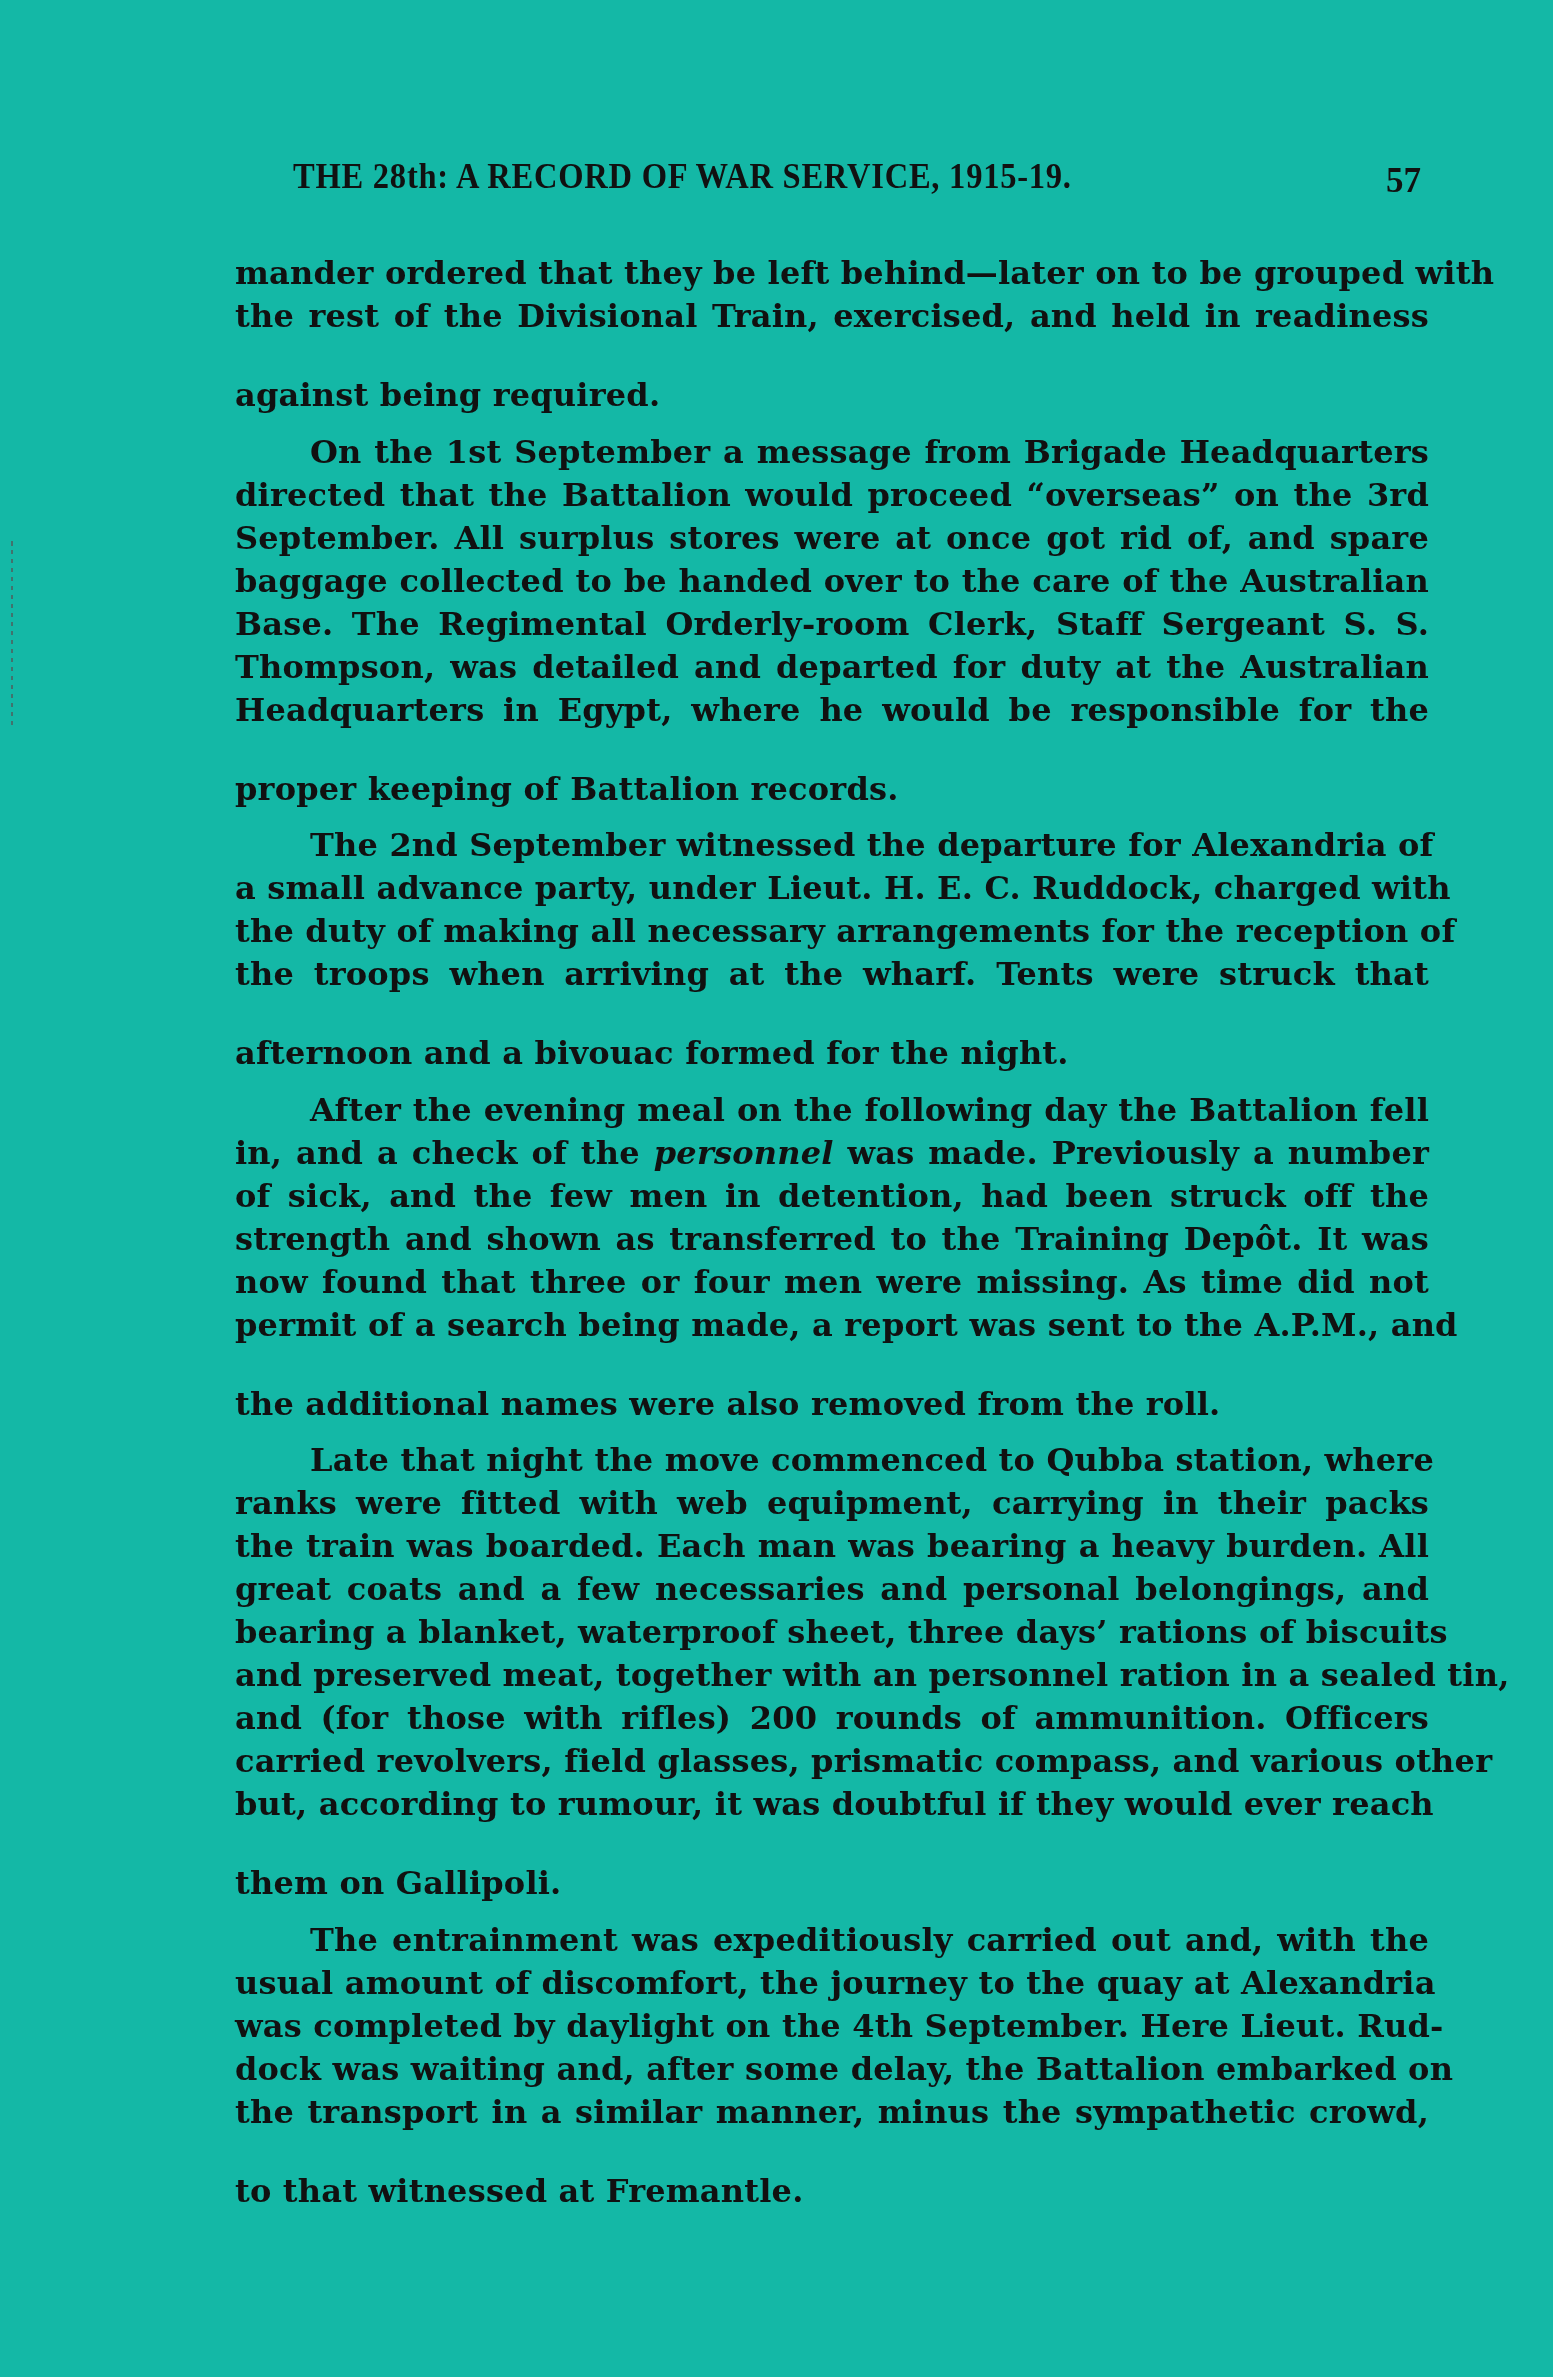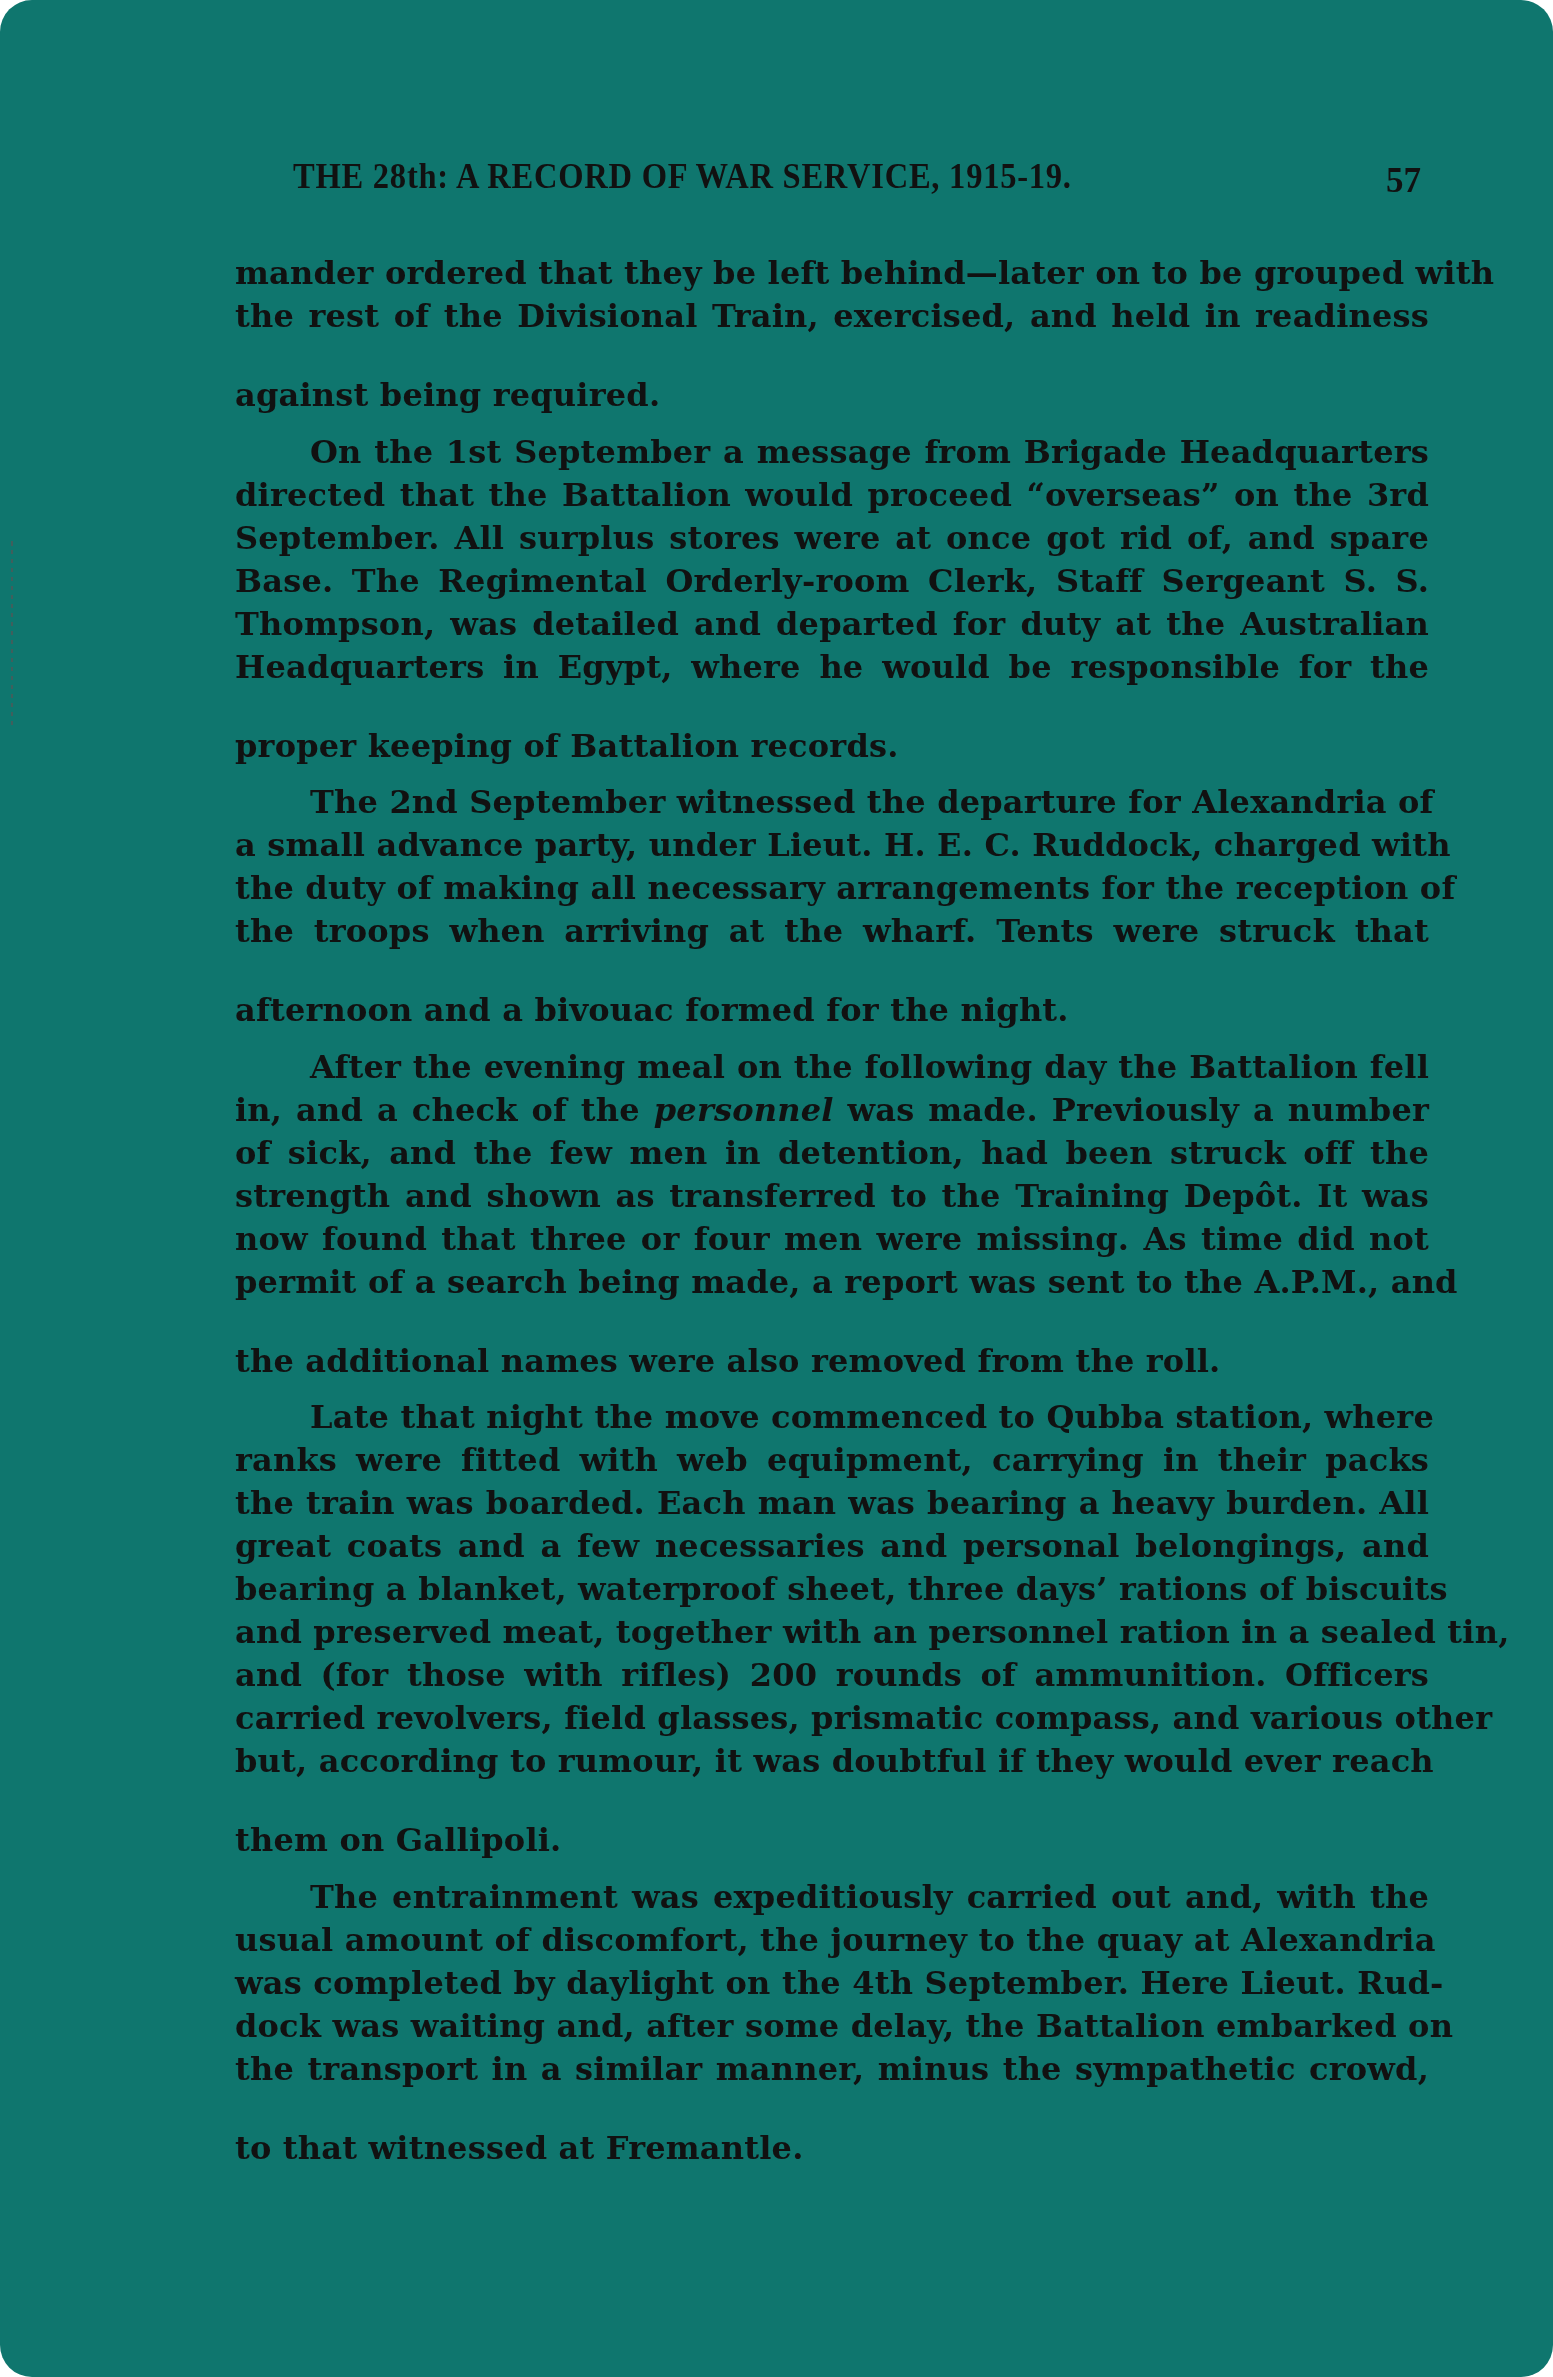--- a/index.html
+++ b/index.html
@@ -12,22 +12,21 @@
       height: 2377px;
       position: relative;
       overflow: hidden;
       color: #111111;
       font-family: "DejaVu Serif", "Liberation Serif", serif;
     }
     .page {
       position: absolute;
       left: 0; top: 0;
       width: 1553px; height: 2377px;
-      background: #0f766e;
-      border-radius: 32px;
+      background: #14b8a6;
     }
     .scan-line {
       position: absolute;
       left: 11.3px;
       top: 541px;
       width: 1.5px;
       height: 188px;
       background: repeating-linear-gradient(to bottom, #555 0 4.5px, transparent 4.5px 9px);
       opacity: 0.7;
     }
@@ -110,20 +109,21 @@
   <div class="body-text" id="body-text">
       <div class="paragraph">
         <span class="line">mander ordered that they be left behind—later on to be grouped with</span>
         <span class="line">the rest of the Divisional Train, exercised, and held in readiness</span>
         <span class="line last">against being required.</span>
       </div>
       <div class="paragraph">
         <span class="line indent">On the 1st September a message from Brigade Headquarters</span>
         <span class="line">directed that the Battalion would proceed “overseas” on the 3rd</span>
         <span class="line">September.  All surplus stores were at once got rid of, and spare</span>
+        <span class="line">baggage collected to be handed over to the care of the Australian</span>
         <span class="line">Base.  The Regimental Orderly-room Clerk, Staff Sergeant S. S.</span>
         <span class="line">Thompson, was detailed and departed for duty at the Australian</span>
         <span class="line">Headquarters in Egypt, where he would be responsible for the</span>
         <span class="line last">proper keeping of Battalion records.</span>
       </div>
       <div class="paragraph">
         <span class="line indent">The 2nd September witnessed the departure for Alexandria of</span>
         <span class="line">a small advance party, under Lieut. H. E. C. Ruddock, charged with</span>
         <span class="line">the duty of making all necessary arrangements for the reception of</span>
         <span class="line">the troops when arriving at the wharf.  Tents were struck that</span>

